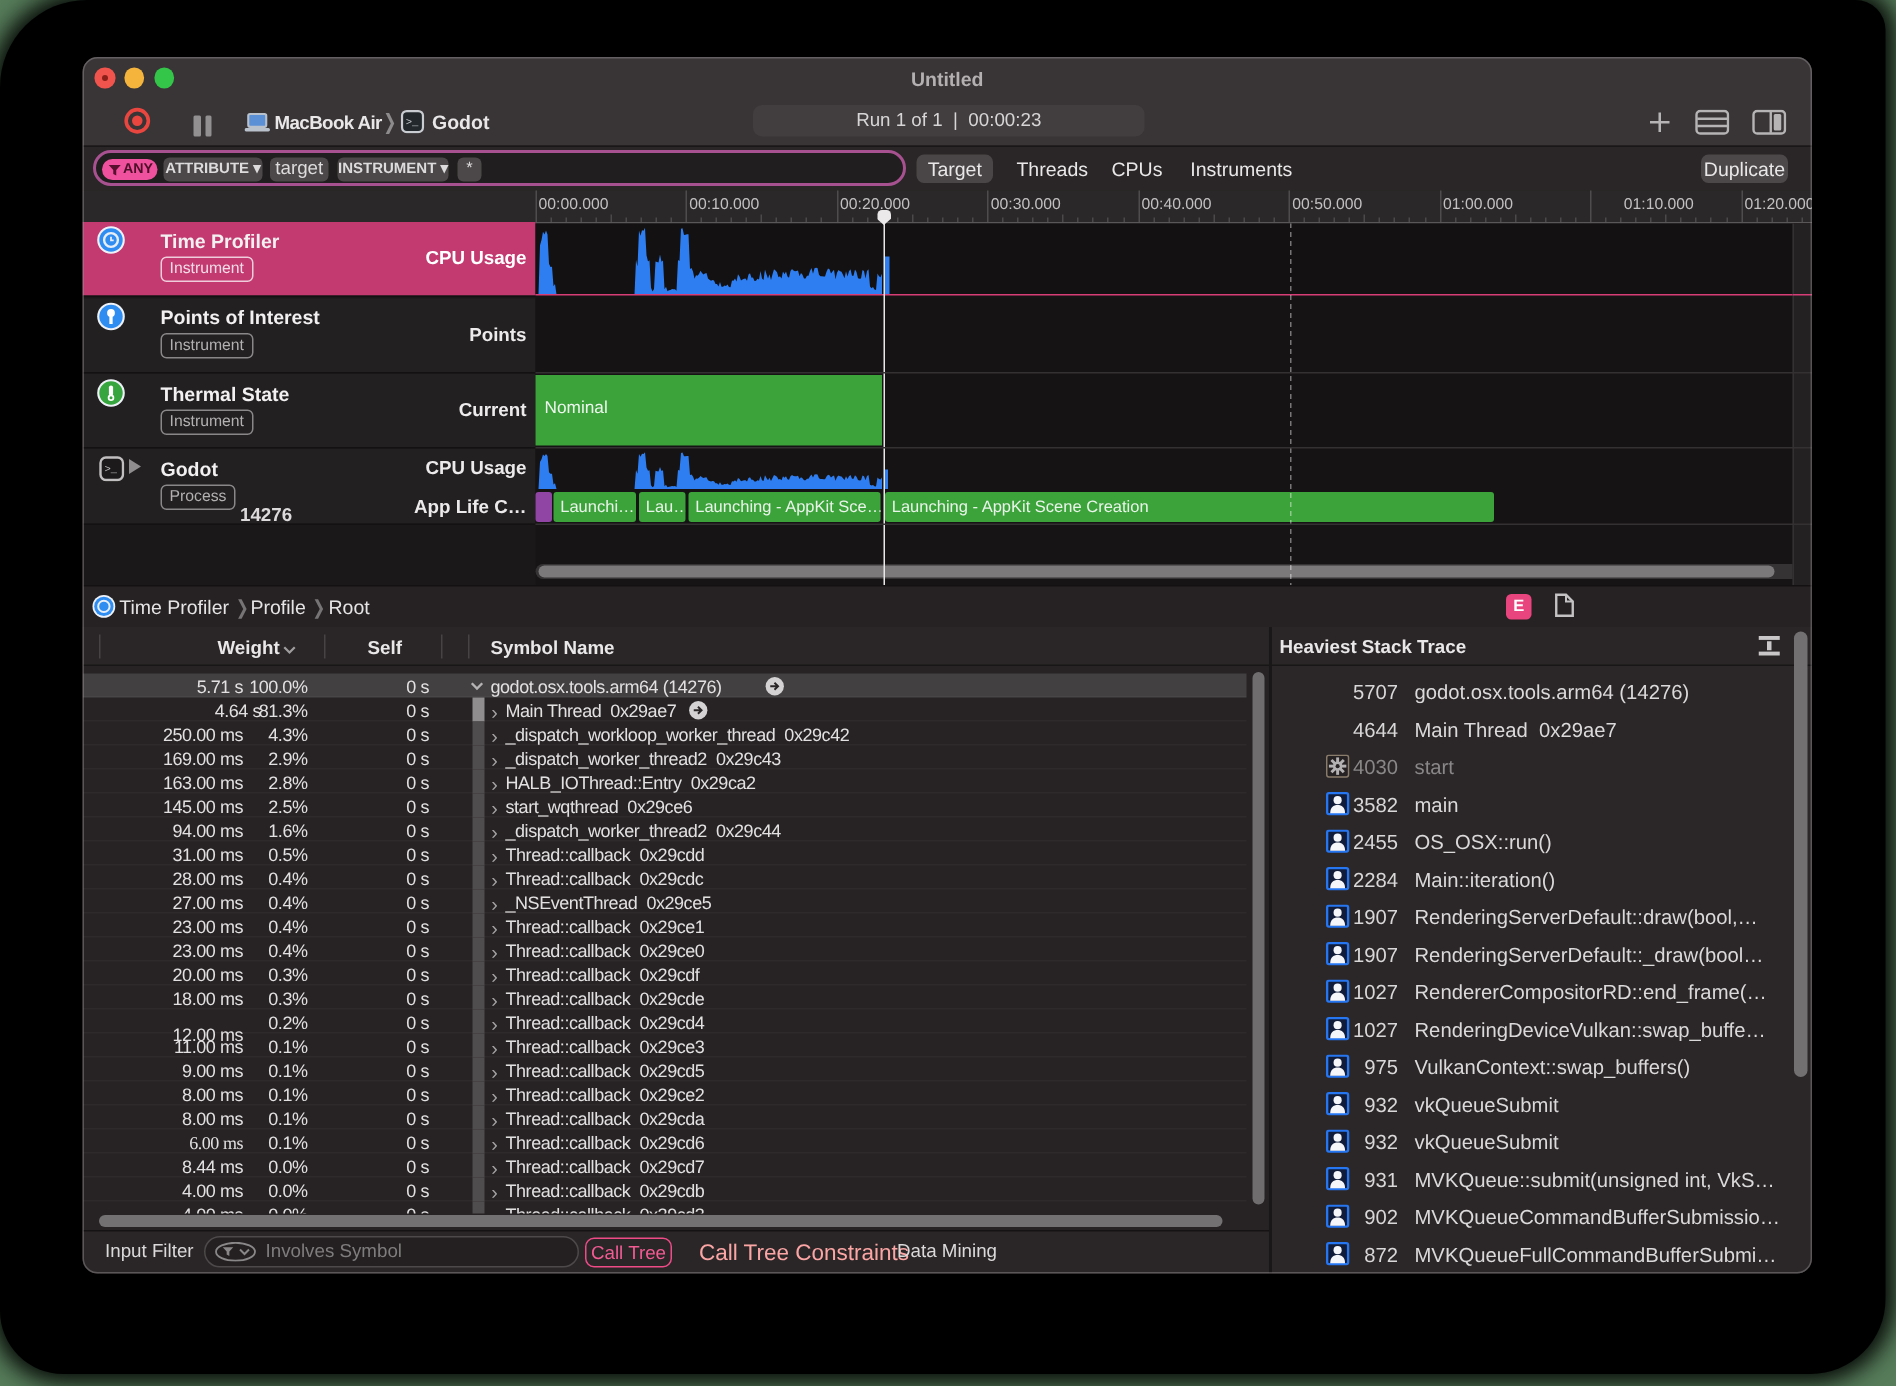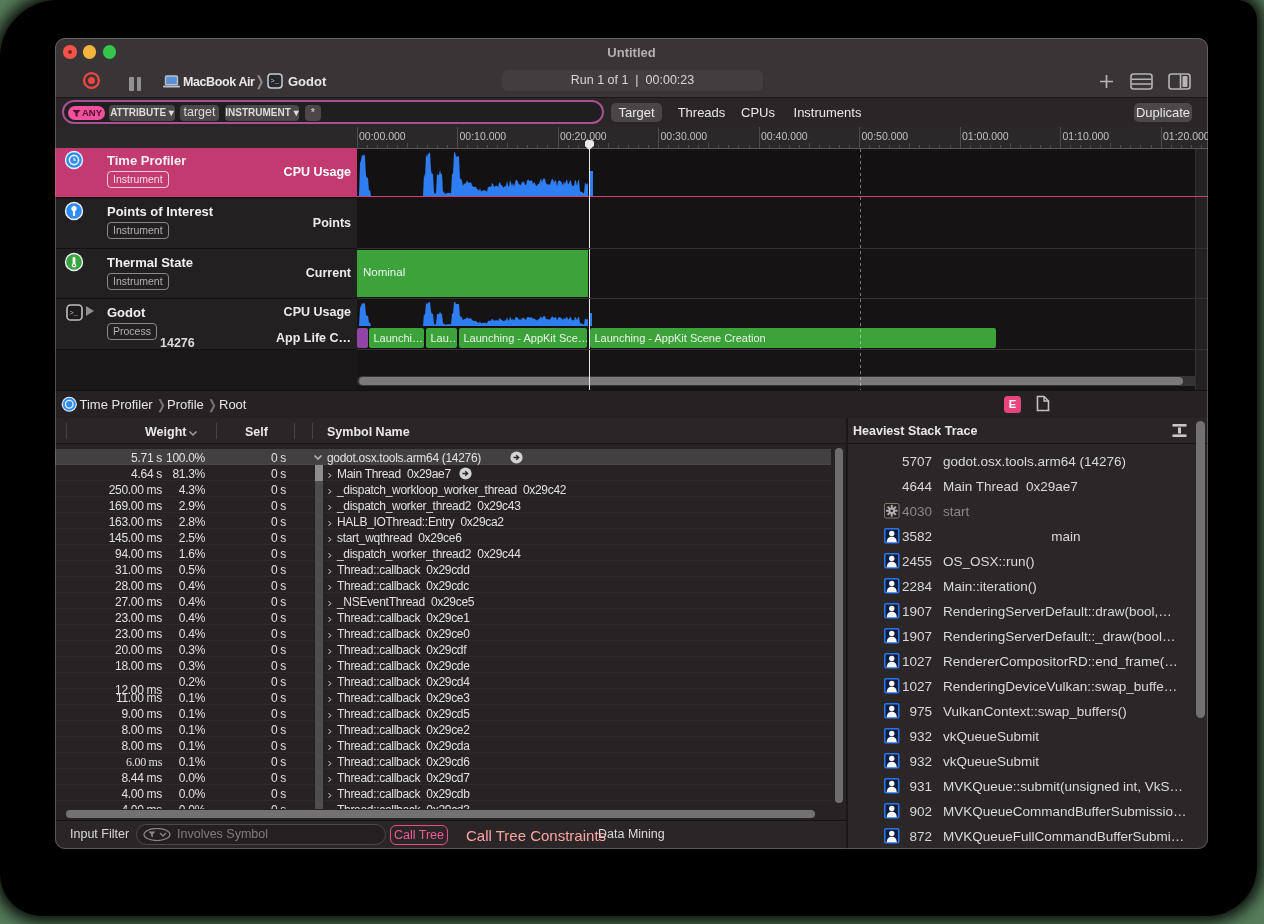--- a/index.html
+++ b/index.html
@@ -94,21 +94,21 @@
   <div class="rlab" style="left:505.0px;">00:20.000</div>
   <div class="rtick" style="left:603.0px;"></div>
   <div class="rlab" style="left:605.5px;">00:30.000</div>
   <div class="rtick" style="left:703.5px;"></div>
   <div class="rlab" style="left:706.0px;">00:40.000</div>
   <div class="rtick" style="left:804.0px;"></div>
   <div class="rlab" style="left:806.5px;">00:50.000</div>
   <div class="rtick" style="left:904.5px;"></div>
   <div class="rlab" style="left:907.0px;">01:00.000</div>
   <div class="rtick" style="left:1005.0px;"></div>
-  <div class="rlab" style="left:1007.5px;">01:10.000</div>
+  <div class="rlab" style="left:1007.5px;padding-left:20px;">01:10.000</div>
   <div class="rtick" style="left:1105.5px;"></div>
   <div class="rlab" style="left:1108.0px;">01:20.000</div>
   <div class="ab" style="left:311.6px; top:106.5px; width:1px; height:4px; background:#4c494a;"></div>
   <div class="ab" style="left:321.6px; top:106.5px; width:1px; height:4px; background:#4c494a;"></div>
   <div class="ab" style="left:331.6px; top:106.5px; width:1px; height:4px; background:#4c494a;"></div>
   <div class="ab" style="left:341.7px; top:106.5px; width:1px; height:4px; background:#4c494a;"></div>
   <div class="ab" style="left:351.8px; top:105px; width:1px; height:5.5px; background:#4c494a;"></div>
   <div class="ab" style="left:361.8px; top:106.5px; width:1px; height:4px; background:#4c494a;"></div>
   <div class="ab" style="left:371.9px; top:106.5px; width:1px; height:4px; background:#4c494a;"></div>
   <div class="ab" style="left:381.9px; top:106.5px; width:1px; height:4px; background:#4c494a;"></div>
@@ -322,21 +322,21 @@
           </svg>
   <div class="cell" style="left:272px; top:1.5px;">godot.osx.tools.arm64 (14276)</div>
   <div class="ab" style="left:455px;">
             <svg style="position:absolute; top:1.5px;" width="13" height="13" viewBox="0 0 13 13">
               <circle cx="6.5" cy="6.5" r="6.1" fill="#d4d2d3"></circle>
               <path d="M3.5 6.5 h5 M6.3 4.2 l2.4 2.3 -2.4 2.3" stroke="#2a2627" stroke-width="1.3" fill="none"></path>
             </svg>
           </div>
   </div>
   <div class="trow" style="top:21px;  border-bottom:1px solid rgba(255,255,255,0.035);">
-  <div class="cell cellr" style="left:20px; top:1.5px; width:87px;">4.64 s</div>
+  <div class="cell cellr" style="left:32px; top:1.5px; width:87px;">4.64 s</div>
   <div class="cell cellr" style="left:96px; top:1.5px; width:54px;">81.3%</div>
   <div class="cell cellr" style="left:180px; top:1.5px; width:51px;">0 s</div>
   <div class="ab" style="left:260px; top:0; width:8px; height:16px; background:#8f8d8e;"></div>
   <div class="cell" style="left:272.5px; top:1.5px; color:#a3a1a2; font-size:13px;">›</div>
   <div class="cell" style="left:282px; top:1.5px;">Main Thread&nbsp; 0x29ae7</div>
   <div class="ab" style="left:404px;">
             <svg style="position:absolute; top:1.5px;" width="13" height="13" viewBox="0 0 13 13">
               <circle cx="6.5" cy="6.5" r="6.1" fill="#d4d2d3"></circle>
               <path d="M3.5 6.5 h5 M6.3 4.2 l2.4 2.3 -2.4 2.3" stroke="#2a2627" stroke-width="1.3" fill="none"></path>
             </svg>
@@ -552,21 +552,21 @@
 <circle cx="8" cy="8" r="1.4" fill="#262223"></circle>
       </svg>
   <div class="ab" style="left:797px; top:465.5px; width:80px; text-align:right; font-size:13.5px; color:#8a8788;">4030</div>
   <div class="ab strow" style="left:888px; top:465.5px; width:246px; overflow:hidden; color:#8a8788;">start</div>
   <svg class="ab" style="left:829px; top:490px;" width="15.5" height="15.5" viewBox="0 0 16 16">
 <rect x="0.8" y="0.8" width="14.4" height="14.4" rx="1.2" fill="#101c3a" stroke="#2776f1" stroke-width="1.6"></rect>
 <circle cx="8" cy="5.6" r="2.8" fill="#f4f6fa"></circle>
 <path d="M2.9 14.6 c0 -4 2.2 -5.6 5.1 -5.6 c2.9 0 5.1 1.6 5.1 5.6 z" fill="#f4f6fa"></path>
       </svg>
   <div class="ab" style="left:797px; top:490.5px; width:80px; text-align:right; font-size:13.5px; color:#d9d7d8;">3582</div>
-  <div class="ab strow" style="left:888px; top:490.5px; width:246px; overflow:hidden; color:#dbd9da;text-align:center;">main</div>
+  <div class="ab strow" style="left:888px; top:490.5px; width:246px; overflow:hidden; color:#dbd9da;">main</div>
   <svg class="ab" style="left:829px; top:515px;" width="15.5" height="15.5" viewBox="0 0 16 16">
 <rect x="0.8" y="0.8" width="14.4" height="14.4" rx="1.2" fill="#101c3a" stroke="#2776f1" stroke-width="1.6"></rect>
 <circle cx="8" cy="5.6" r="2.8" fill="#f4f6fa"></circle>
 <path d="M2.9 14.6 c0 -4 2.2 -5.6 5.1 -5.6 c2.9 0 5.1 1.6 5.1 5.6 z" fill="#f4f6fa"></path>
       </svg>
   <div class="ab" style="left:797px; top:515.5px; width:80px; text-align:right; font-size:13.5px; color:#d9d7d8;">2455</div>
   <div class="ab strow" style="left:888px; top:515.5px; width:246px; overflow:hidden; color:#dbd9da;">OS_OSX::run()</div>
   <svg class="ab" style="left:829px; top:540px;" width="15.5" height="15.5" viewBox="0 0 16 16">
 <rect x="0.8" y="0.8" width="14.4" height="14.4" rx="1.2" fill="#101c3a" stroke="#2776f1" stroke-width="1.6"></rect>
 <circle cx="8" cy="5.6" r="2.8" fill="#f4f6fa"></circle>

